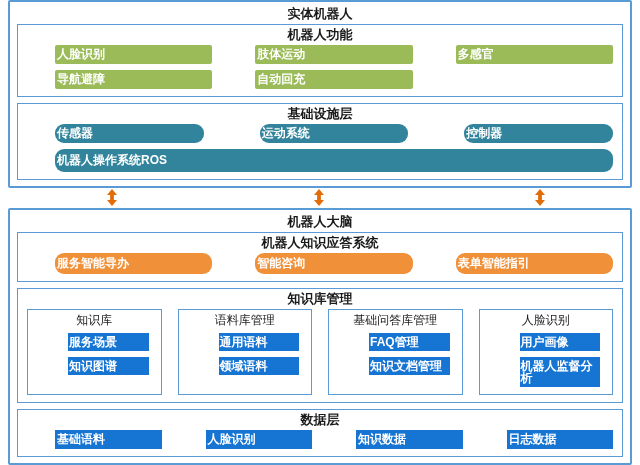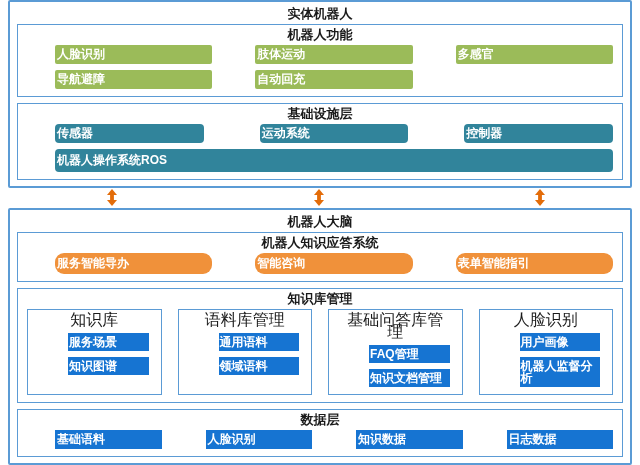--- a/index.html
+++ b/index.html
@@ -47,39 +47,39 @@
     color: #ffffff;
     font-size: 12px;
     font-weight: bold;
     text-align: left;
     line-height: 13px;
     padding: 3px 2px;
     border-radius: 3px;
     margin-left: 28px;
   }
   .chip.green { background: #9bbb59; border-radius: 2px; }
-  .chip.teal  { background: #31849b; border-radius: 4px; }
+  .chip.teal  { background: #31849b; border-radius: 9px; }
   .chip.orange{ background: #f0913a; border-radius: 9px; padding: 4px 2px; }
   .chip.blue  { background: #1674d2; border-radius: 0; }
   .chip.full  { grid-column: 1 / -1; padding: 5px 2px; }
 
   .arrow-row { position: relative; height: 20px; }
   .arrow-row .arrow { position: absolute; top: 1px; transform: translateX(-50%); }
   .arrow-1 { left: 16.7%; }
   .arrow-2 { left: 49.8%; }
   .arrow-3 { left: 85.2%; }
 
   .group {
     border: 1.5px solid #5b9bd5;
     background: #ffffff;
     padding: 0 12px 7px 12px;
   }
   .group-title {
     text-align: center;
-    font-size: 16px;
+    font-size: 12px;
     font-weight: normal;
     color: #1a1a1a;
     line-height: 12px;
     padding: 4px 0 1px 0;
   }
   .group .chip { margin-top: 6px; line-height: 12px; padding: 3px 1px; }
 </style>
 </head>
 <body>
 

